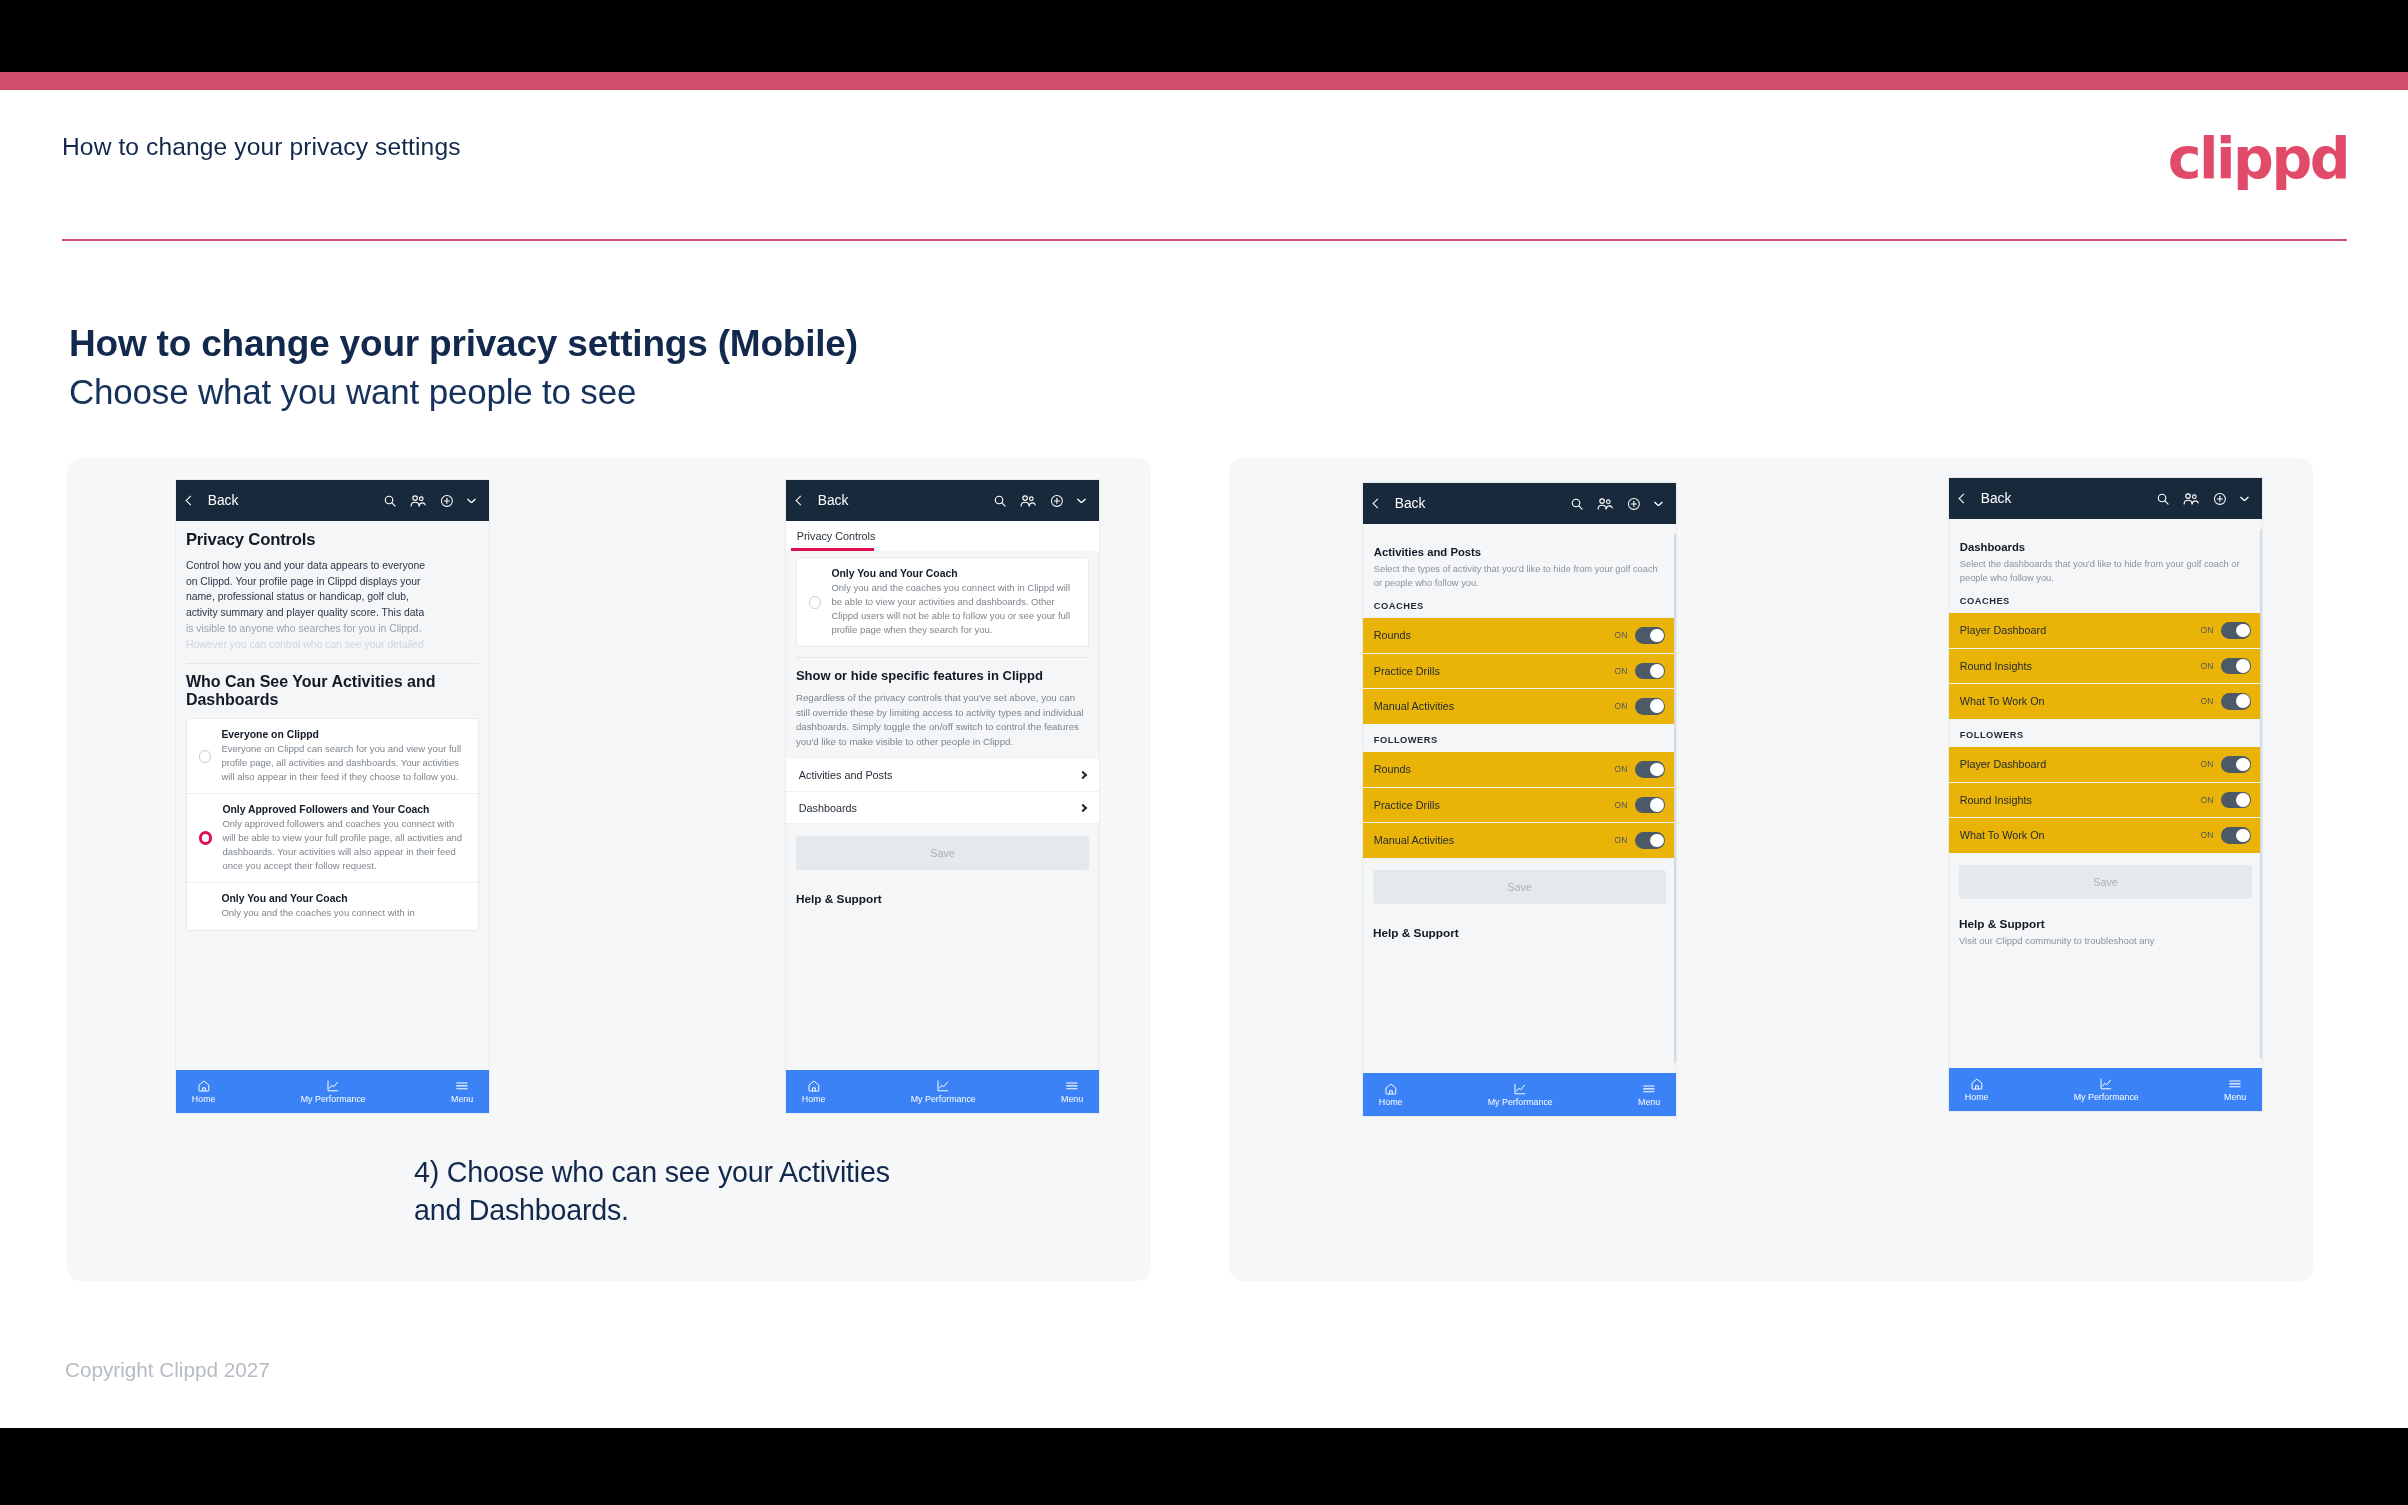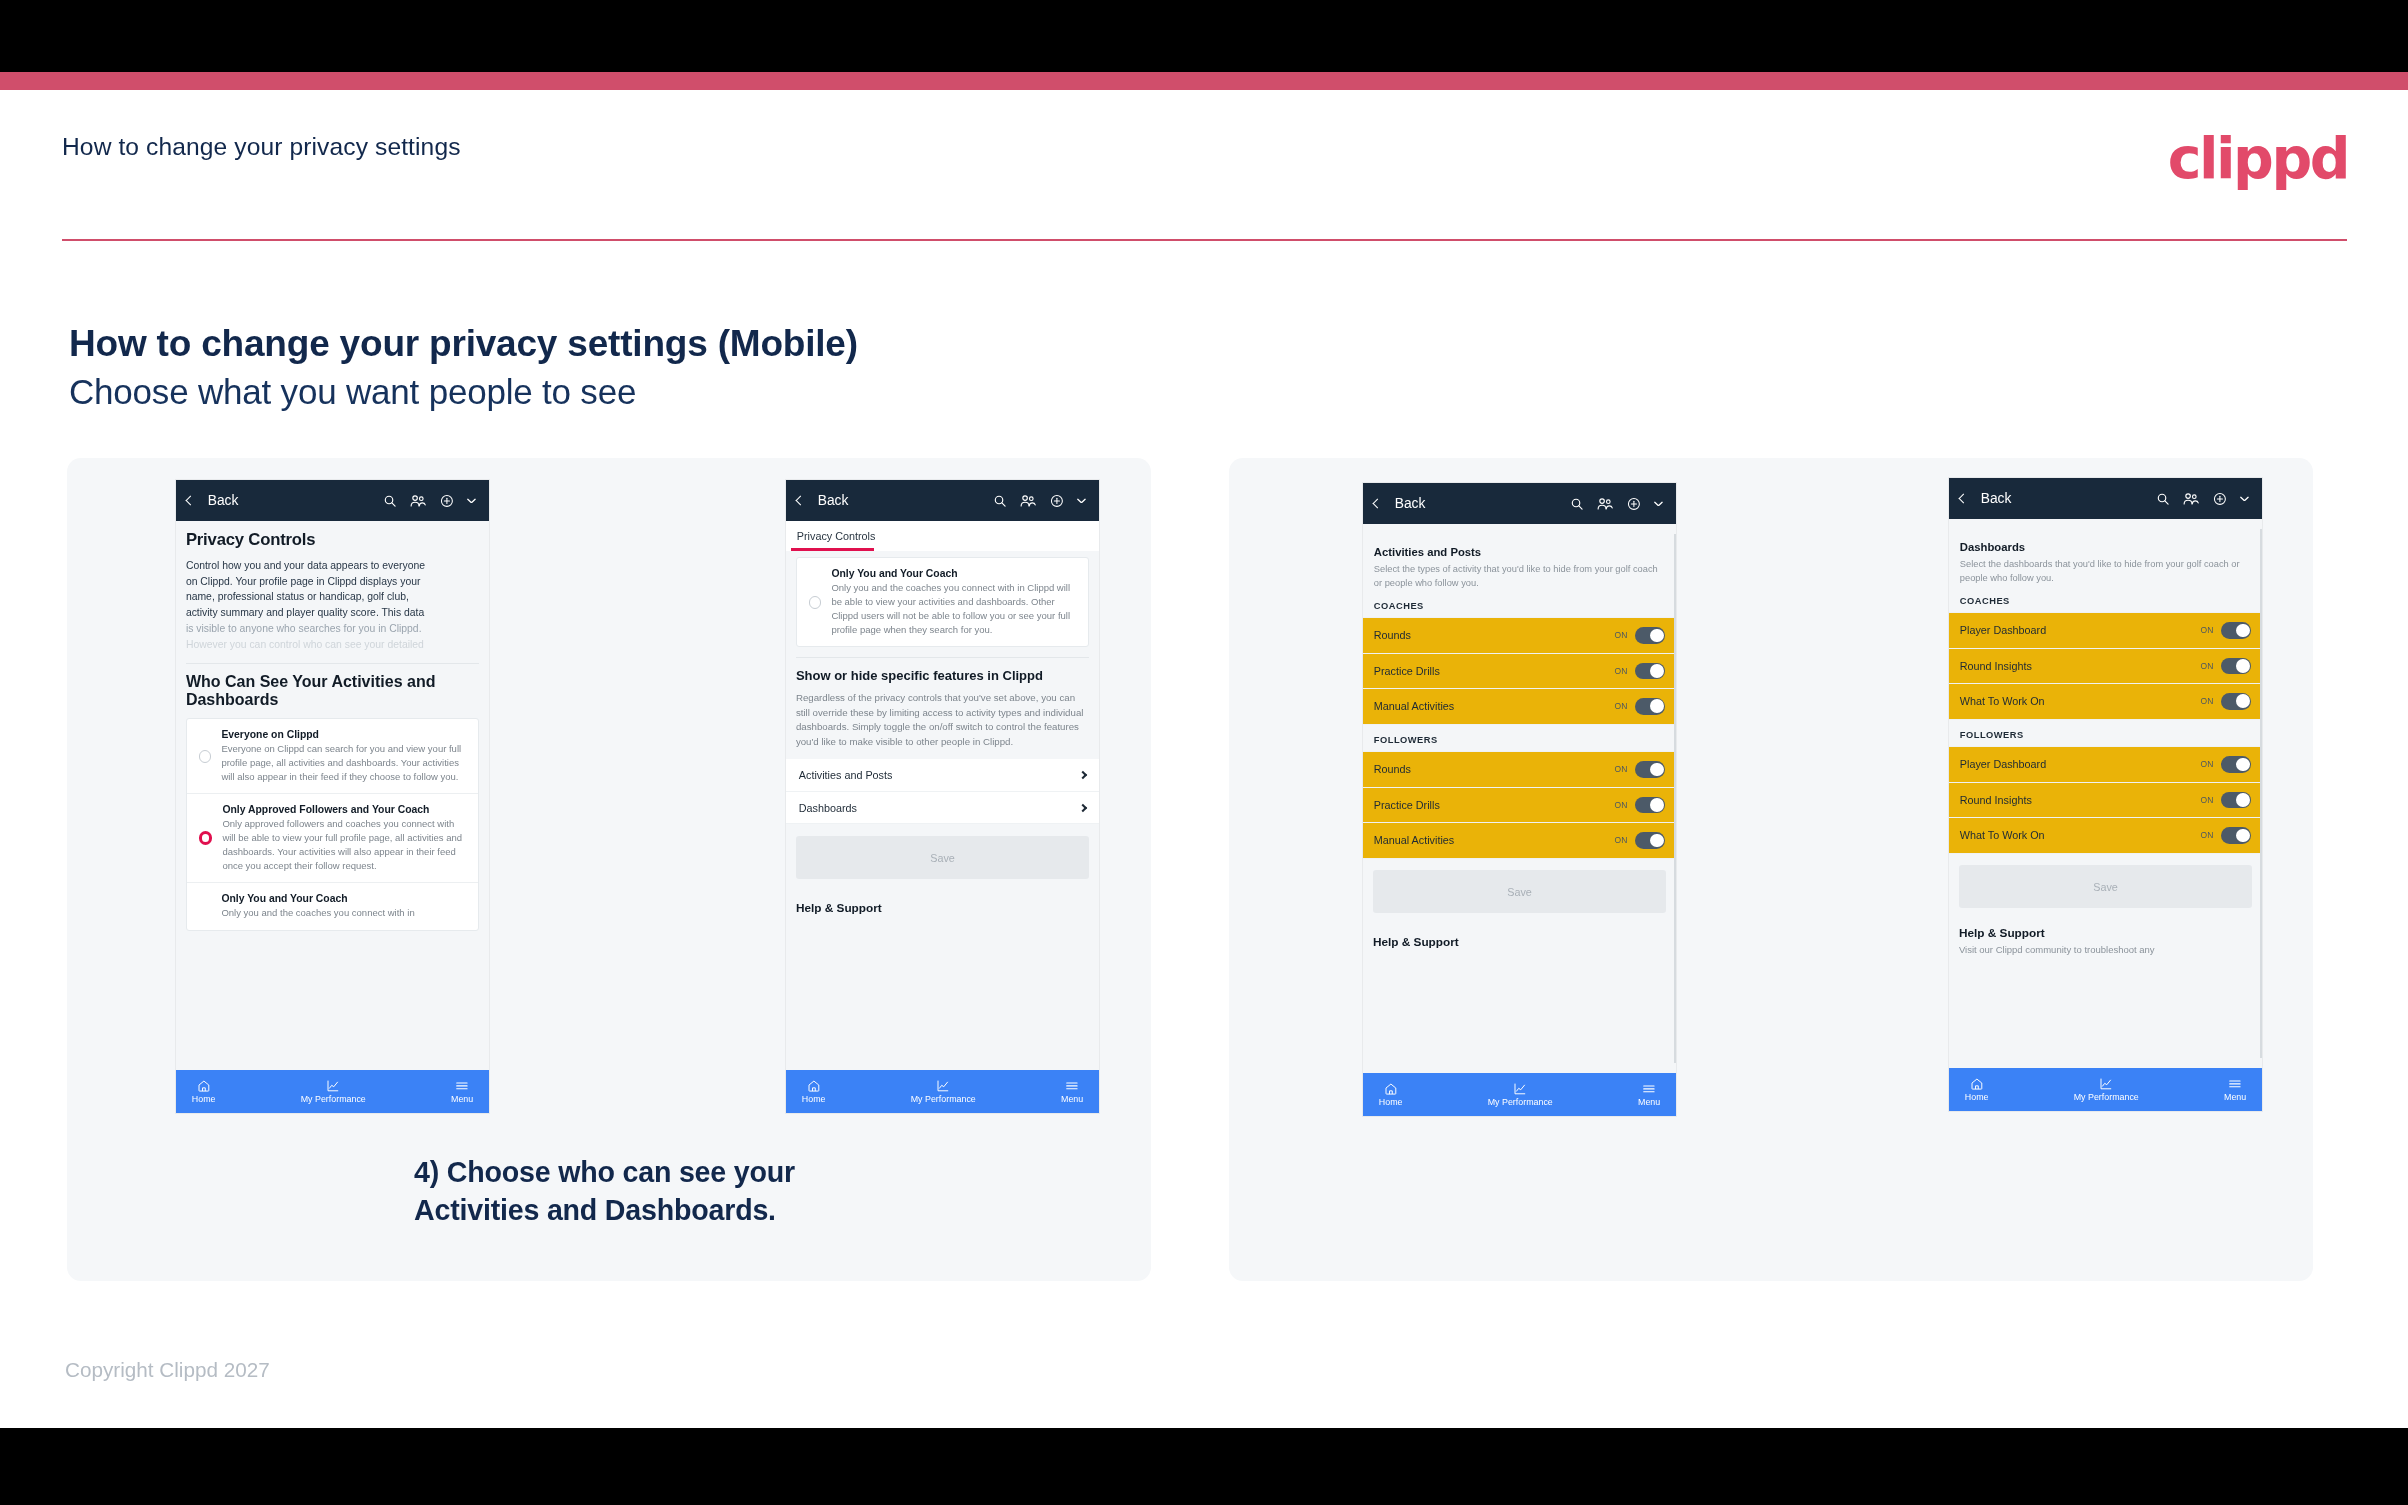--- a/index.html
+++ b/index.html
@@ -46,21 +46,21 @@
   .panel {
     position:absolute; background:#f5f7f9; border-radius:13.8px;
   }
   .panel-left  { left:67px;   top:458px; width:1084px; height:823px; }
   .panel-right { left:1229px; top:458px; width:1084px; height:823px; }
 
   .caption {
     position:absolute; font-size:28.6px; color:#12284c; line-height:1.34;
     font-weight:400; letter-spacing:-0.2px;
   }
-  .cap-left  { left:414px;  top:1153px; width:512px;font-weight:bold; }
+  .cap-left  { left:414px;  top:1153px; width:512px; }
   .cap-right { left:1542px; top:1146px; width:591px; }
 
   .copyright {
     position:absolute; left:65px; top:1358px;
     font-size:20.7px; color:#b5bcc4;
   }
 
   
   .phone {
     position:absolute; overflow:hidden; background:#f4f6f8;
@@ -135,21 +135,21 @@
   .list-row {
     display:flex; align-items:center; justify-content:space-between;
     padding:9.9px 12.8px; background:#fff; border-bottom:1px solid #eff2f4;
     font-size:10.8px; color:#1d2935;
   }
   .chev-r { width:5.9px; height:5.9px; border-right:2px solid #1d2935; border-top:2px solid #1d2935;
             transform:rotate(45deg); display:inline-block; }
 
   .save-btn {
     margin:11.8px 9.9px 0 9.9px; background:#e6e9ec; border-radius:3px;
-    height:43px; display:flex; align-items:center; justify-content:center;
+    height:34px; display:flex; align-items:center; justify-content:center;
     font-size:10.8px; color:#a9b0b7;
   }
 
   .help-h { font-size:11.8px; font-weight:700; color:#111b26; padding:21.7px 9.9px 0 9.9px; }
   .help-p { font-size:9.5px; color:#8b939b; padding:3px 9.9px 0 9.9px; line-height:1.45; }
 
   
   .sec-h { font-size:11.3px; font-weight:700; color:#111b26; padding:21.7px 10.8px 0 10.8px; }
   .sec-p { font-size:9.3px; line-height:1.5; color:#8b939b; padding:4.9px 10.8px 0 10.8px; }
   .grp-h { font-size:9.3px; font-weight:700; color:#1d2935; letter-spacing:0.5px; padding:10.8px 10.8px 6.9px 10.8px; }

